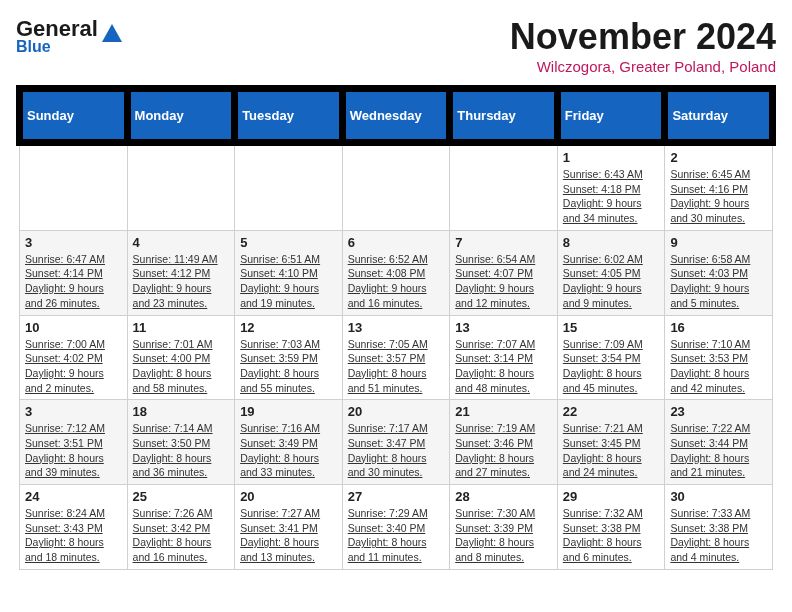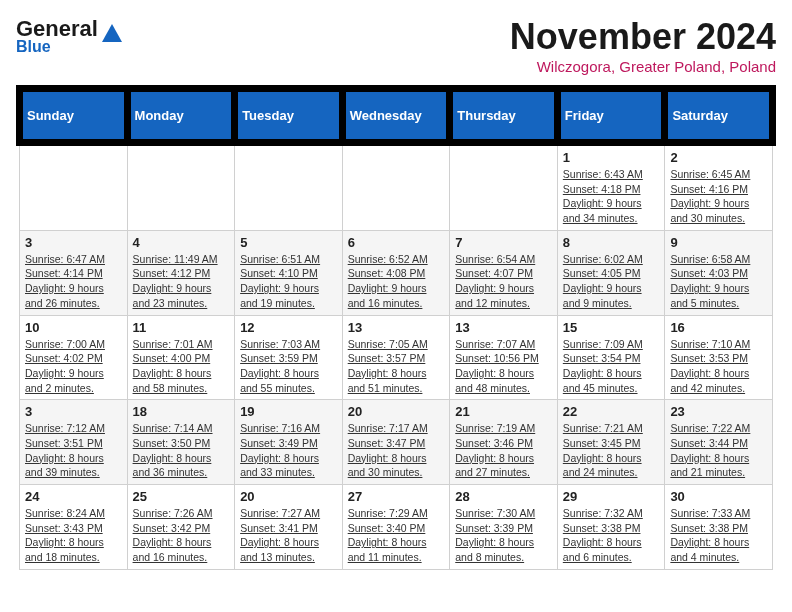--- a/index.html
+++ b/index.html
@@ -216,21 +216,21 @@
         <td>
           <span class="day-num">13</span>
           <div class="day-info">Sunrise: 7:05 AM
 Sunset: 3:57 PM
 Daylight: 8 hours
 and 51 minutes.</div>
         </td>
         <td>
           <span class="day-num">13</span>
           <div class="day-info">Sunrise: 7:07 AM
-Sunset: 10:56 PM
+Sunset: 3:14 PM
 Daylight: 8 hours
 and 48 minutes.</div>
         </td>
         <td>
           <span class="day-num">15</span>
           <div class="day-info">Sunrise: 7:09 AM
 Sunset: 3:54 PM
 Daylight: 8 hours
 and 45 minutes.</div>
         </td>

